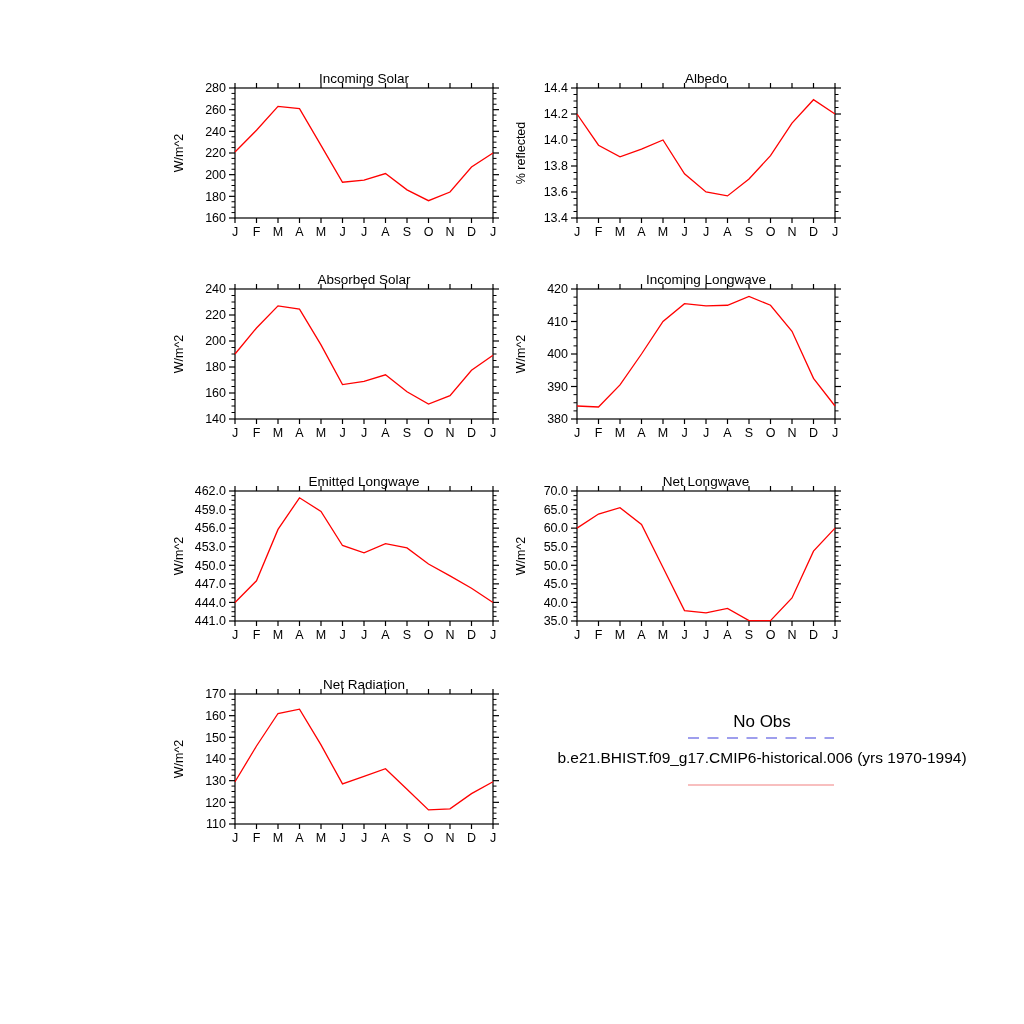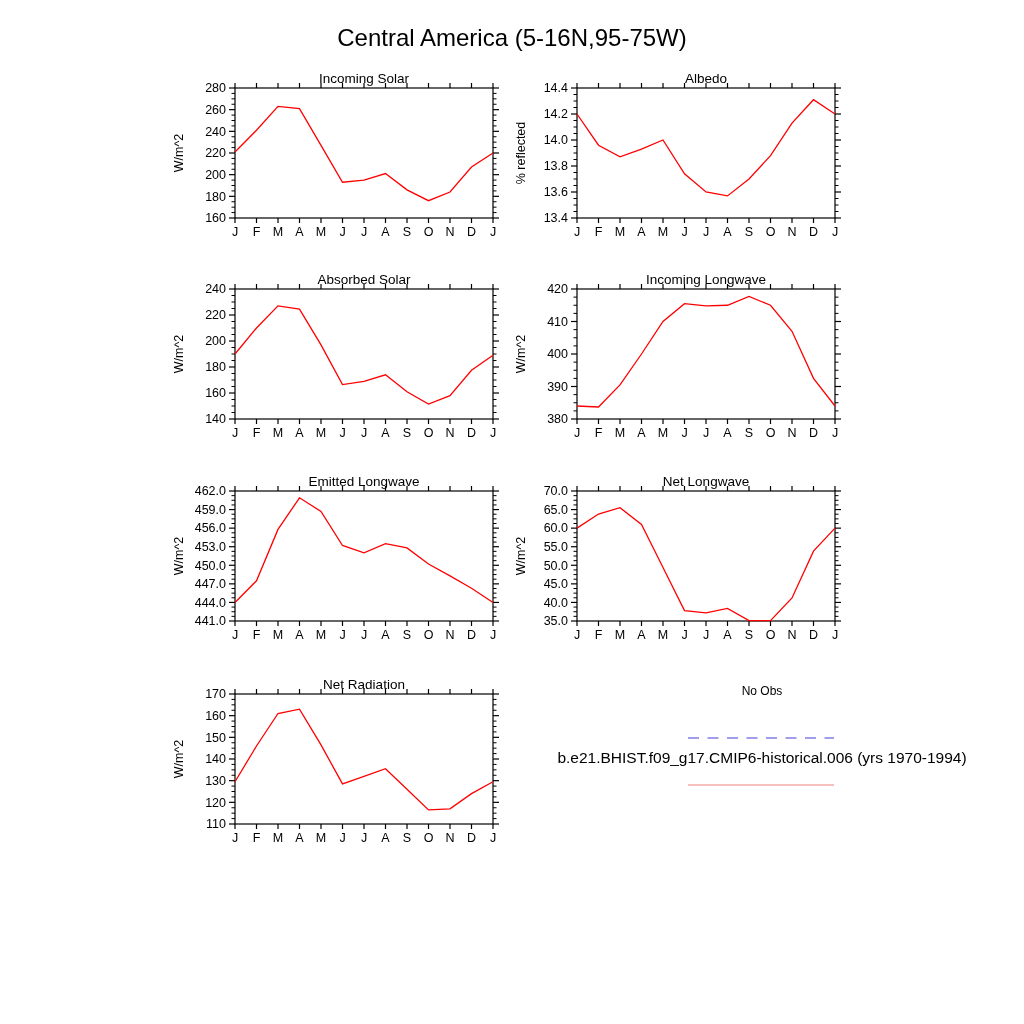--- a/index.html
+++ b/index.html
@@ -29,44 +29,43 @@
   }
   .slot-0 { left: 155px; top: 70px; }
   .slot-1 { left: 497px; top: 70px; }
   .slot-2 { left: 155px; top: 271px; }
   .slot-3 { left: 497px; top: 271px; }
   .slot-4 { left: 155px; top: 473px; }
   .slot-5 { left: 497px; top: 473px; }
   .slot-6 { left: 155px; top: 676px; }
   .legend-noobs-label {
     position: absolute;
-    left: 612px; top: 684px; width: 300px;
+    left: 612px; top: 712px; width: 300px;
     text-align: center;
-    font-size: 12px;
+    font-size: 17px;
   }
   .legend-model-label {
     position: absolute;
     left: 462px; top: 749px; width: 600px;
     text-align: center;
     font-size: 15.5px;
   }
   .legend-line-svg { position: absolute; width: 146px; height: 8px; }
   .legend-noobs-line { left: 688px; top: 734px; }
   .legend-model-line { left: 688px; top: 781px; }
   svg text {
     font-family: "Liberation Sans", "DejaVu Sans", sans-serif;
     fill: #000000;
   }
 </style>
 </head>
 <body>
 
 <div id="canvas">
 
-  <div class="main-title">Central America (5-16N,95-75W)</div>
 
   <div class="chart-slot slot-0"><svg width="348" height="178" viewBox="0 0 348 178">
         <rect x="80" y="18" width="258" height="130" fill="none" stroke="#000" stroke-width="1.2"></rect>
         <line x1="80" y1="18" x2="80" y2="13" stroke="#000" stroke-width="1.2"></line>
         <line x1="80" y1="148" x2="80" y2="153" stroke="#000" stroke-width="1.2"></line>
         <text x="80" y="166" text-anchor="middle" font-size="12.5">J</text>
         <line x1="101.5" y1="18" x2="101.5" y2="13" stroke="#000" stroke-width="1.2"></line>
         <line x1="101.5" y1="148" x2="101.5" y2="153" stroke="#000" stroke-width="1.2"></line>
         <text x="101.5" y="166" text-anchor="middle" font-size="12.5">F</text>
         <line x1="123" y1="18" x2="123" y2="13" stroke="#000" stroke-width="1.2"></line>

